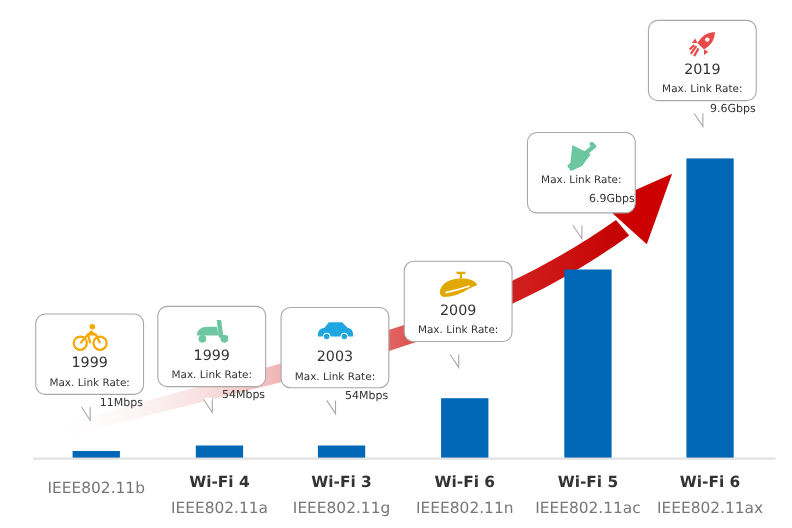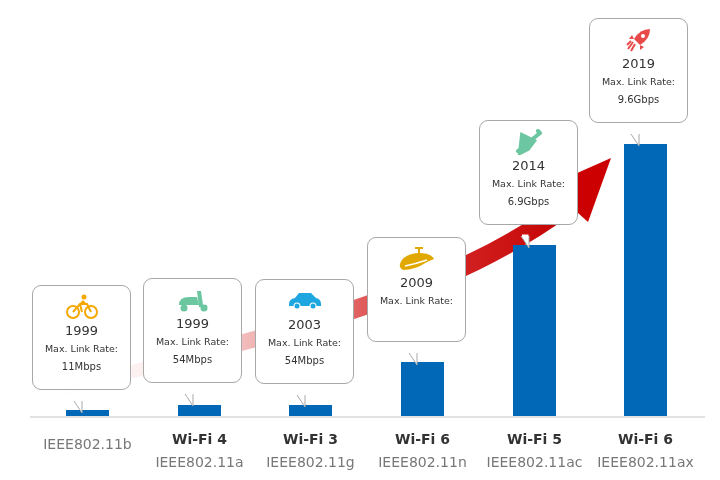--- a/index.html
+++ b/index.html
@@ -1,25 +1,25 @@
 <!DOCTYPE html>
 <html><head>
 <meta charset="utf-8">
 <style>
   html, body { margin:0; padding:0; background:#ffffff; }
   body { width:720px; height:480px; position:relative; overflow:hidden;
          font-family:"DejaVu Sans", "Liberation Sans", sans-serif; }
   #stage { position:absolute; left:0; top:0; width:720px; height:480px; }
-  .bubble { position:absolute; width:99px; height:105px; box-sizing:border-box;
+  .bubble { position:absolute; width:99px; height:74px; box-sizing:border-box;
             border:1px solid #a8a8a8; border-radius:9px; background:#ffffff;
             text-align:center; color:#333; }
   .bubble .icon { height:26px; margin-top:8px; display:flex; justify-content:center; align-items:center; }
   .bubble .year { font-size:13px; line-height:18px; color:#333; margin-top:2px; }
   .bubble .rate-label { font-size:9.5px; line-height:18px; color:#333; }
-  .bubble .rate { font-size:10px; line-height:18px; color:#333; }
+  .bubble .rate { font-size:10px; line-height:18px; color:#333;text-align:right; }
   .tail { position:absolute; left:50%; bottom:-12px; width:0; height:0; margin-left:-2px; }
   .tail svg { position:absolute; left:0; top:0; overflow:visible; }
   .xlabel { position:absolute; width:110px; text-align:center; }
   .xlabel .name { font-size:14px; font-weight:bold; color:#333; line-height:18px; }
   .xlabel .std { font-size:14px; color:#777; line-height:16px; margin-top:6px; }
 </style>
 </head>
 <body>
 
 <div id="stage">
@@ -122,21 +122,20 @@
             <line x1="-5" y1="-0.5" x2="1.5" y2="-0.5" stroke="#fff" stroke-width="2"></line>
           </svg>
         </div>
     </div>
       <div class="bubble" style="left: 479px; top: 120px;">
       <div class="icon">
           <svg width="30" height="26" viewBox="0 0 30 26">
             <path d="M4 22 L26 4 M26 4 L24 2 M8 6 L20 12 L14 20 L6 24 Z" stroke="#6cc6a0" stroke-width="4" fill="#6cc6a0" stroke-linecap="round"></path>
           </svg>
         </div>
-      <div class="year">2014</div>
       <div class="rate-label">Max. Link Rate:</div>
       <div class="rate">6.9Gbps</div>
       <div class="tail">
           <svg width="14" height="14">
             <path d="M-6 0 L2 12 L2 0" fill="#fff" stroke="#a8a8a8" stroke-width="1"></path>
             <line x1="-5" y1="-0.5" x2="1.5" y2="-0.5" stroke="#fff" stroke-width="2"></line>
           </svg>
         </div>
     </div>
       <div class="bubble" style="left: 589px; top: 18px;">

